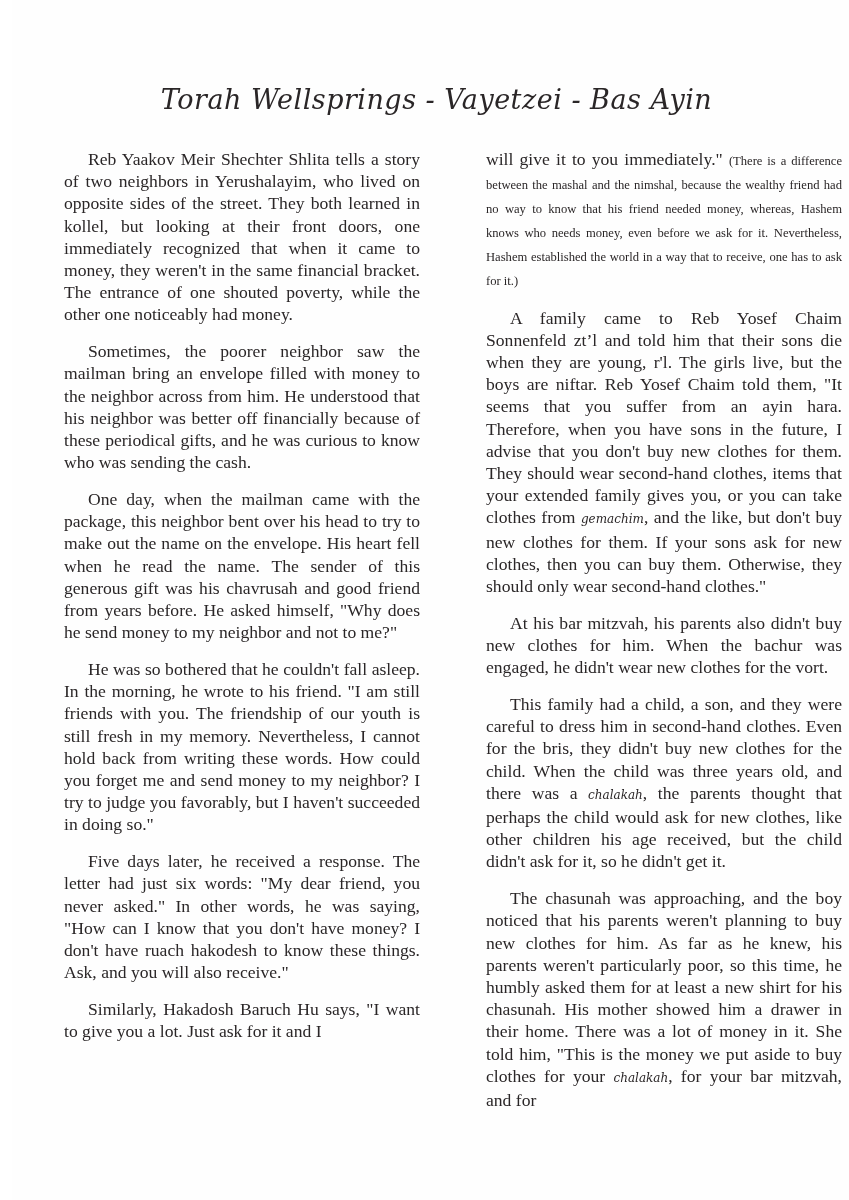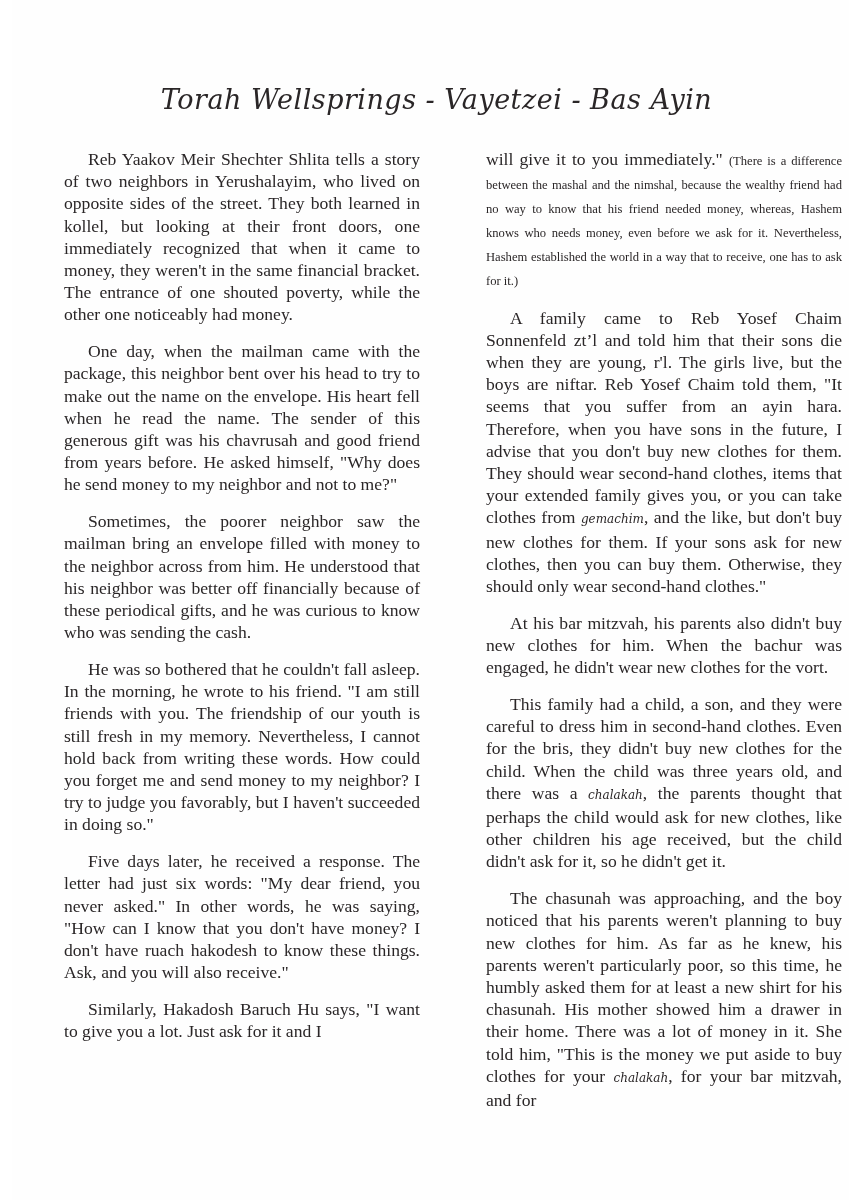--- a/index.html
+++ b/index.html
@@ -27,22 +27,22 @@
   .it { font-style: italic; font-family: "DejaVu Serif", serif; font-size: 12px; }
 </style>
 </head>
 <body>
 
 <div class="page">
   <div class="title">Torah Wellsprings - Vayetzei - Bas Ayin</div>
 
   <div class="col left">
     <p class="para">Reb Yaakov Meir Shechter Shlita tells a story of two neighbors in Yerushalayim, who lived on opposite sides of the street. They both learned in kollel, but looking at their front doors, one immediately recognized that when it came to money, they weren't in the same financial bracket. The entrance of one shouted poverty, while the other one noticeably had money.</p>
+    <p class="para">Sometimes, the poorer neighbor saw the mailman bring an envelope filled with money to the neighbor across from him. He understood that his neighbor was better off financially because of these periodical gifts, and he was curious to know who was sending the cash.</p>
     <p class="para">One day, when the mailman came with the package, this neighbor bent over his head to try to make out the name on the envelope. His heart fell when he read the name. The sender of this generous gift was his chavrusah and good friend from years before. He asked himself, "Why does he send money to my neighbor and not to me?"</p>
-    <p class="para">Sometimes, the poorer neighbor saw the mailman bring an envelope filled with money to the neighbor across from him. He understood that his neighbor was better off financially because of these periodical gifts, and he was curious to know who was sending the cash.</p>
     <p class="para">He was so bothered that he couldn't fall asleep. In the morning, he wrote to his friend. "I am still friends with you. The friendship of our youth is still fresh in my memory. Nevertheless, I cannot hold back from writing these words. How could you forget me and send money to my neighbor? I try to judge you favorably, but I haven't succeeded in doing so."</p>
     <p class="para">Five days later, he received a response. The letter had just six words: "My dear friend, you never asked." In other words, he was saying, "How can I know that you don't have money? I don't have ruach hakodesh to know these things. Ask, and you will also receive."</p>
     <p class="para">Similarly, Hakadosh Baruch Hu says, "I want to give you a lot. Just ask for it and I</p>
   </div>
 
   <div class="col right">
     <p class="para noindent" style="margin-top:0;">
       <span>will give it to you immediately."</span>
       <span class="note">(There is a difference between the mashal and the nimshal, because the wealthy friend had no way to know that his friend needed money, whereas, Hashem knows who needs money, even before we ask for it. Nevertheless, Hashem established the world in a way that to receive, one has to ask for it.)</span>
     </p>

